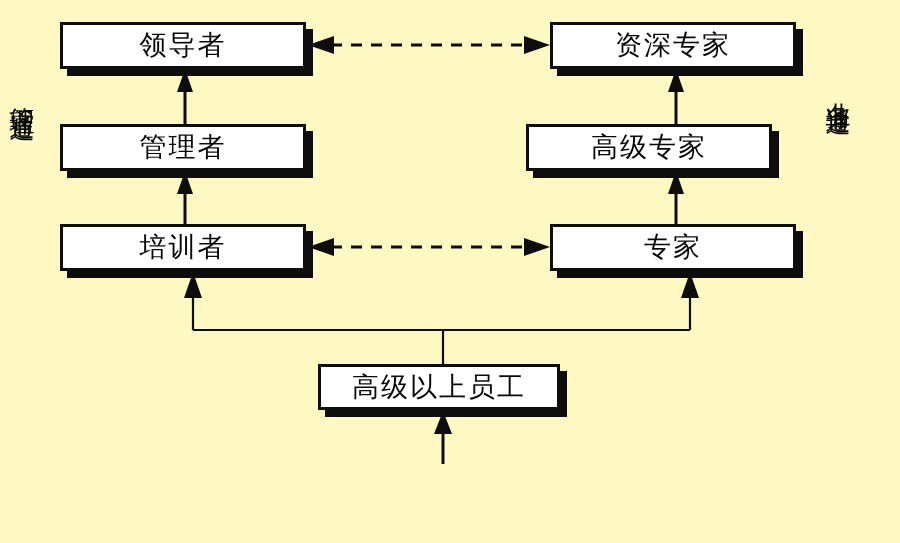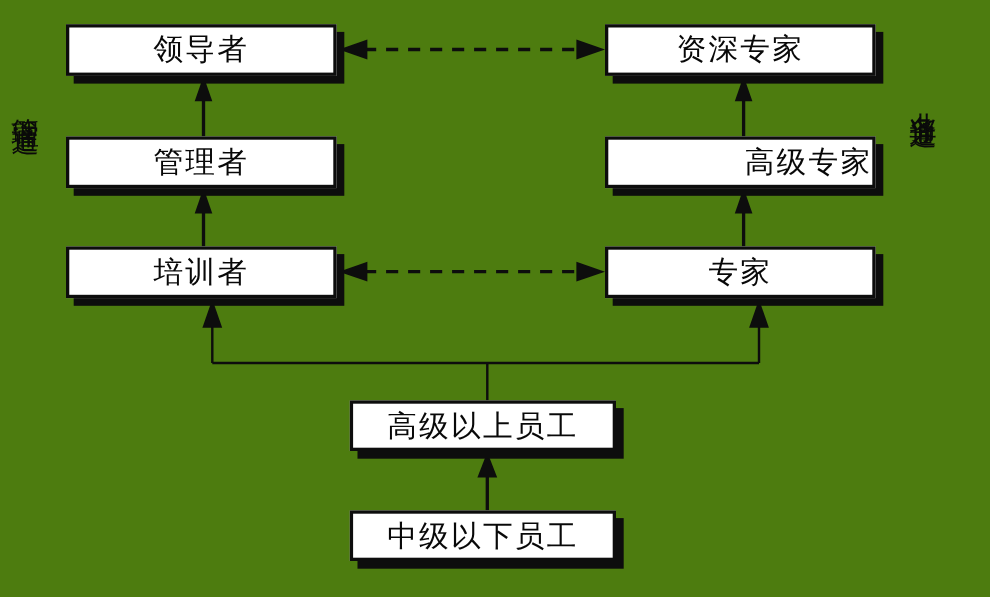--- a/index.html
+++ b/index.html
@@ -8,21 +8,21 @@
     padding: 0;
     background: #ffffff;
   }
   body {
     font-family: "Liberation Serif", "DejaVu Serif", serif;
   }
   #canvas {
     position: relative;
     width: 900px;
     height: 543px;
-    background: #4d7c0f;
+    background: #fef9c3;
     overflow: hidden;
   }
 
   
   .node {
     position: absolute;
     box-sizing: border-box;
     background: #ffffff;
     border: 3px solid #0d0d0d;
     box-shadow: 7px 7px 0 0 #0d0d0d;
@@ -166,29 +166,26 @@
   </div>
 
   <div class="node" style="left:550px; top:22px; width:246px; height:47px;">
     <span class="node-label">资深专家</span>
   </div>
 
   <div class="node" style="left:60px; top:224px; width:246px; height:47px;">
     <span class="node-label">培训者</span>
   </div>
 
-  <div class="node" style="left:550px; top:124px; width:246px; height:47px;justify-content:flex-end;">
+  <div class="node" style="left:526px; top:124px; width:246px; height:47px;">
     <span class="node-label">高级专家</span>
   </div>
 
   <div class="node" style="left:550px; top:224px; width:246px; height:47px;">
     <span class="node-label">专家</span>
   </div>
 
   <div class="node" style="left:318px; top:364px; width:242px; height:46px;justify-content:center;">
     <span class="node-label">高级以上员工</span>
   </div>
 
-  <div class="node" style="left:318px; top:464px; width:242px; height:46px;">
-    <span class="node-label">中级以下员工</span>
-  </div>
 
 </div>
 
 </body></html>

